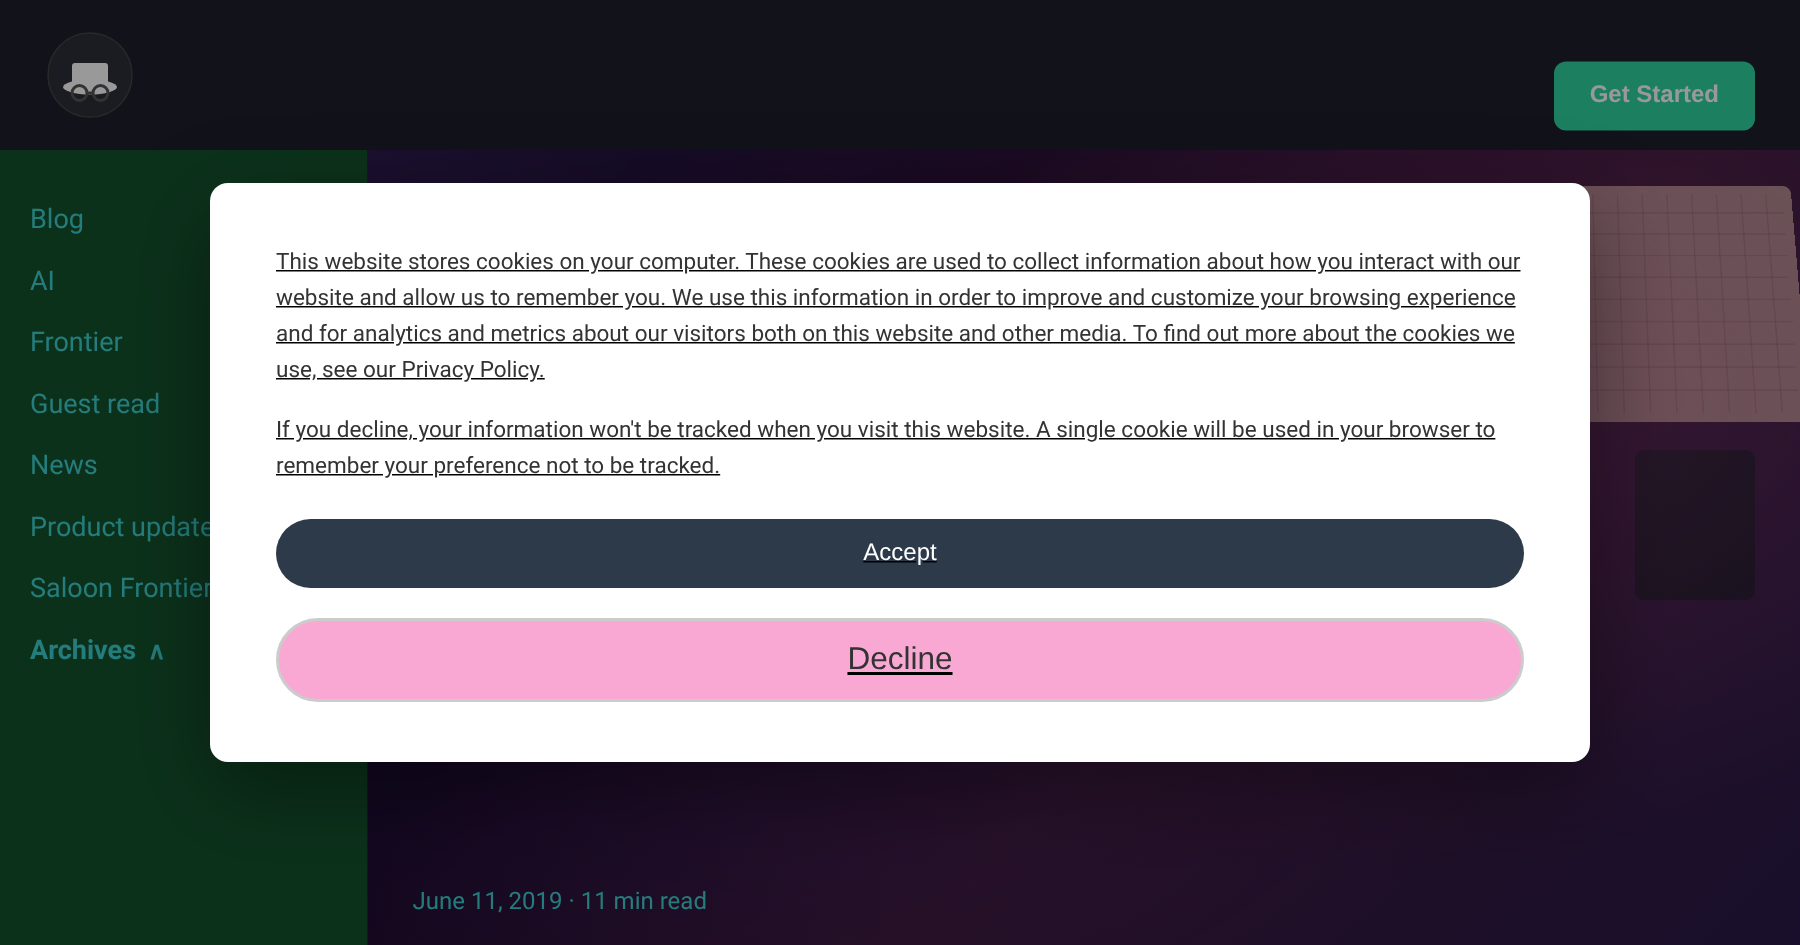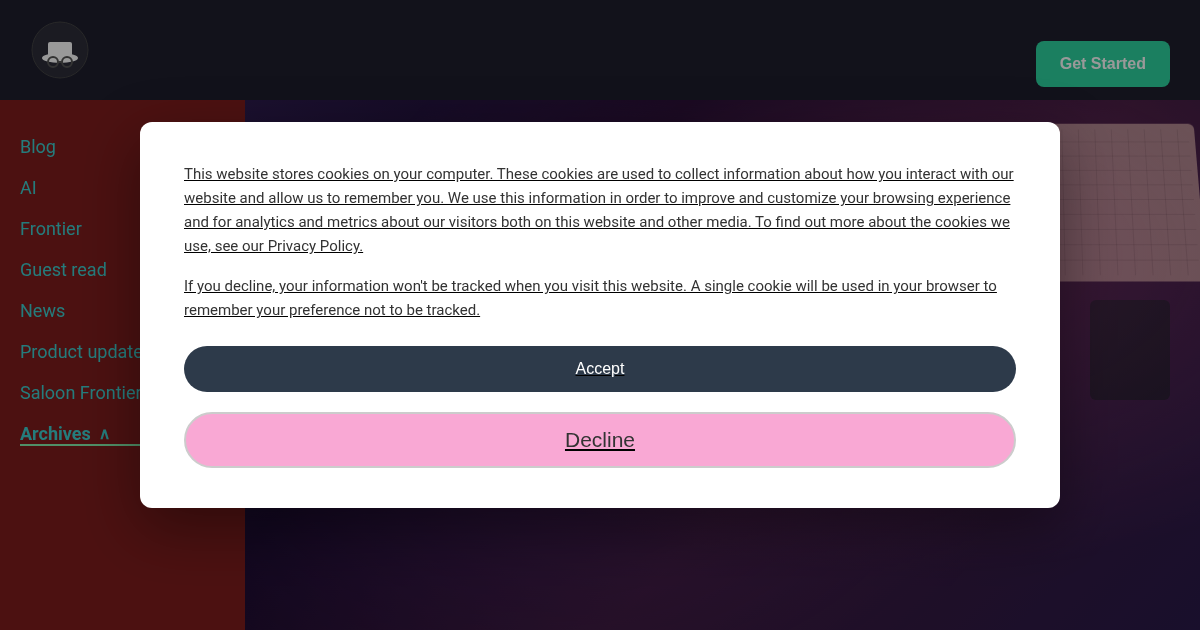--- a/index.html
+++ b/index.html
@@ -54,21 +54,21 @@
     
     .layout {
       display: flex;
       margin-top: 100px;
       height: 530px;
     }
 
     
     .sidebar {
       width: 245px;
-      background: #7f1d1d;
+      background: #14532d;
       padding: 30px 20px;
       flex-shrink: 0;
       color: #3ecfcf;
     }
 
     .sidebar-nav {
       list-style: none;
       display: flex;
       flex-direction: column;
       gap: 8px;
@@ -77,21 +77,21 @@
     .sidebar-nav li a {
       color: #3ecfcf;
       text-decoration: none;
       font-size: 18px;
       display: block;
       padding: 6px 0;
     }
 
     .sidebar-nav li.active a {
       font-weight: 700;
-      border-bottom: 2px solid #86efac;
+      border-bottom: 2px solid #14532d;
       padding-bottom: 0;
     }
 
     .chevron-up {
       font-size: 16px;
     }
 
     
     .main-content {
       flex: 1;
@@ -503,20 +503,21 @@
             <div class="cbm-keyboard-area"></div>
             <div class="cbm-label">CBM</div>
           </div>
         </div>
 
         <div class="dark-device"></div>
 
         <div class="glow-overlay"></div>
       </div>
 
+      <div class="date-line">June 11, 2019 · 11 min read</div>
     </div>
   </div>
 </div>
 
 <div class="modal-overlay">
   <div class="cookie-modal">
     <div class="cookie-text">
       <p>This website stores cookies on your computer. These cookies are used to collect information about how you interact with our website and allow us to remember you. We use this information in order to improve and customize your browsing experience and for analytics and metrics about our visitors both on this website and other media. To find out more about the cookies we use, see our Privacy Policy.</p>
       <p>If you decline, your information won't be tracked when you visit this website. A single cookie will be used in your browser to remember your preference not to be tracked.</p>
     </div>

